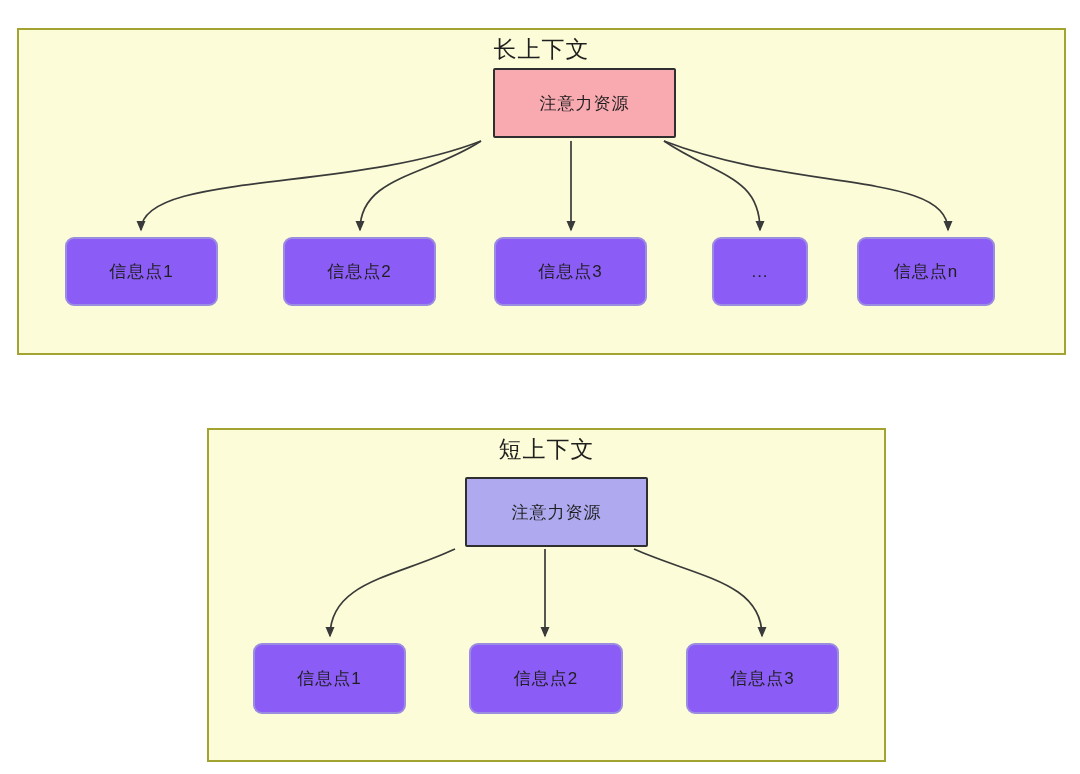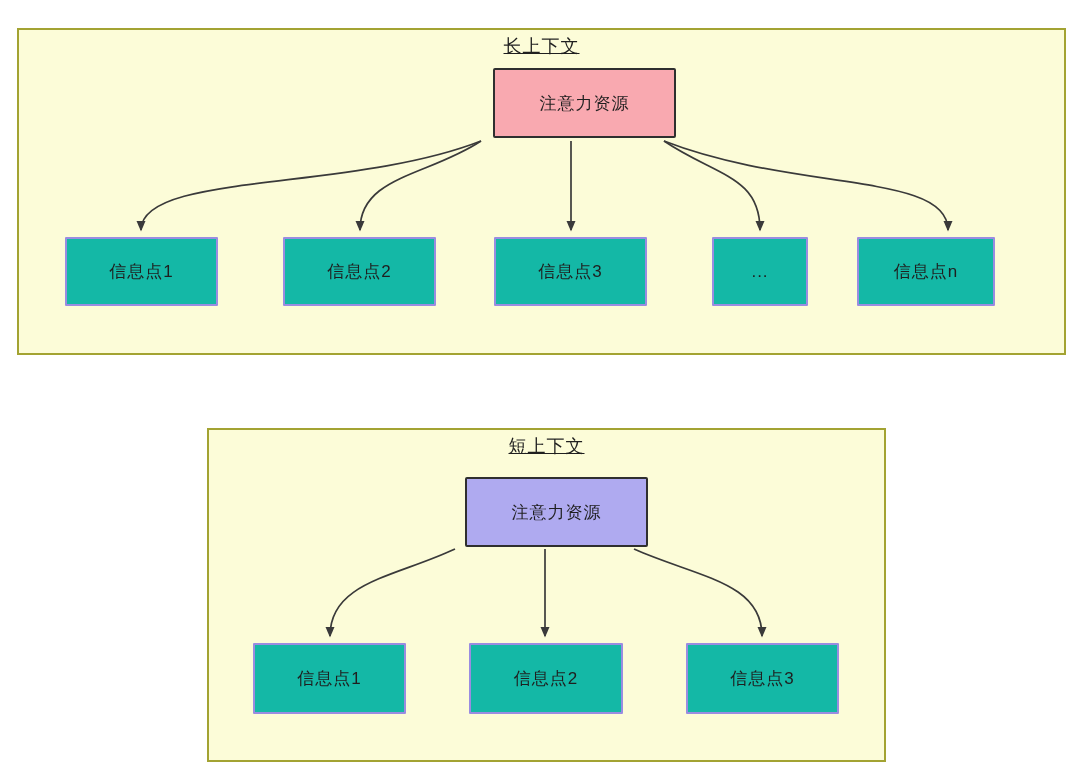--- a/index.html
+++ b/index.html
@@ -20,46 +20,45 @@
     background: #fcfcd8;
     border: 2px solid #a3a332;
     box-sizing: border-box;
   }
   .container-title {
     position: absolute;
     top: 4px;
     left: 0;
     width: 100%;
     text-align: center;
-    font-size: 18px;
+    font-size: 23px;
     color: #1f1f1f;
     letter-spacing: 1px;
-    text-decoration: underline;
   }
   .node {
     position: absolute;
     box-sizing: border-box;
     display: flex;
     align-items: center;
     justify-content: center;
     font-size: 17px;
     color: #1f1f1f;
     letter-spacing: 1px;
   }
   .source-node {
     border: 2.5px solid #2f2f2f;
     border-radius: 2px;
     margin-left: 12px;
   }
   .source-long { background: #f9a9b0; }
   .source-short { background: #afaaf0; }
   .target-node {
-    background: #14b8a6;
+    background: #8b5cf6;
     border: 2px solid #9a8ce1;
-    border-radius: 1px;
+    border-radius: 9px;
   }
   svg.arrows {
     position: absolute;
     top: 0;
     left: 0;
     pointer-events: none;
   }
 </style>
 </head>
 <body>

